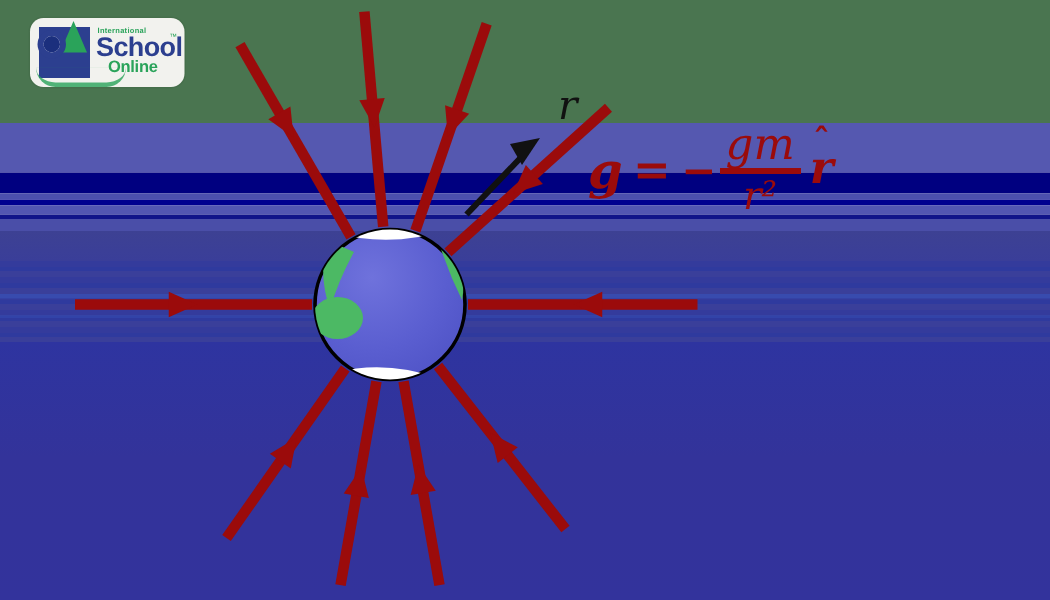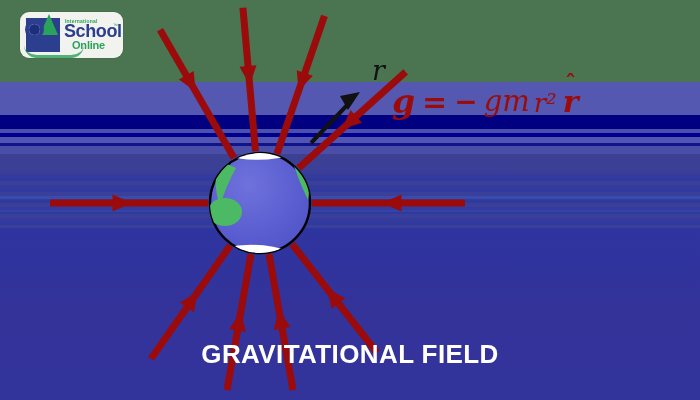--- a/index.html
+++ b/index.html
@@ -106,21 +106,21 @@
   #formula {
     position: absolute; left: 392px; top: 82px;
     color: #9b0b0b;
     font-family: "DejaVu Serif", serif;
     display: flex; align-items: center;
     font-size: 30px;
   }
   #formula .bold-g { font-weight: bold; font-style: italic; font-size: 33px; }
   #formula .eq { margin: 0 7px; font-weight: bold; }
   #formula .minus { font-weight: bold; margin-right: 2px; font-size: 28px; }
-  #frac { display: inline-flex; flex-direction: row; align-items: center;
+  #frac { display: inline-flex; flex-direction: column; align-items: center;
           line-height: 1; }
   #frac .num { font-style: italic; font-size: 29px; padding: 0 4px 1px 4px; }
   #frac .bar { width: 100%; height: 4px; background: #9b0b0b; }
   #frac .den { font-style: italic; font-size: 26px; padding-top: 2px; text-align: center; }
   #rhat {
     position: relative; display: inline-block;
     font-style: italic; font-weight: bold; font-size: 30px;
     margin-left: 6px; line-height: 1;
   }
   #rhat .hat {
@@ -242,15 +242,14 @@
       <span class="num">gm</span>
       <span class="bar"></span>
       <span class="den">r²</span>
     </span>
     <span id="rhat">
       <span class="hat">ˆ</span>
       <span>r</span>
     </span>
   </div>
 
-  <div id="title">GRAVITATIONAL FIELD</div>
 
 </div>
 
 </body></html>

